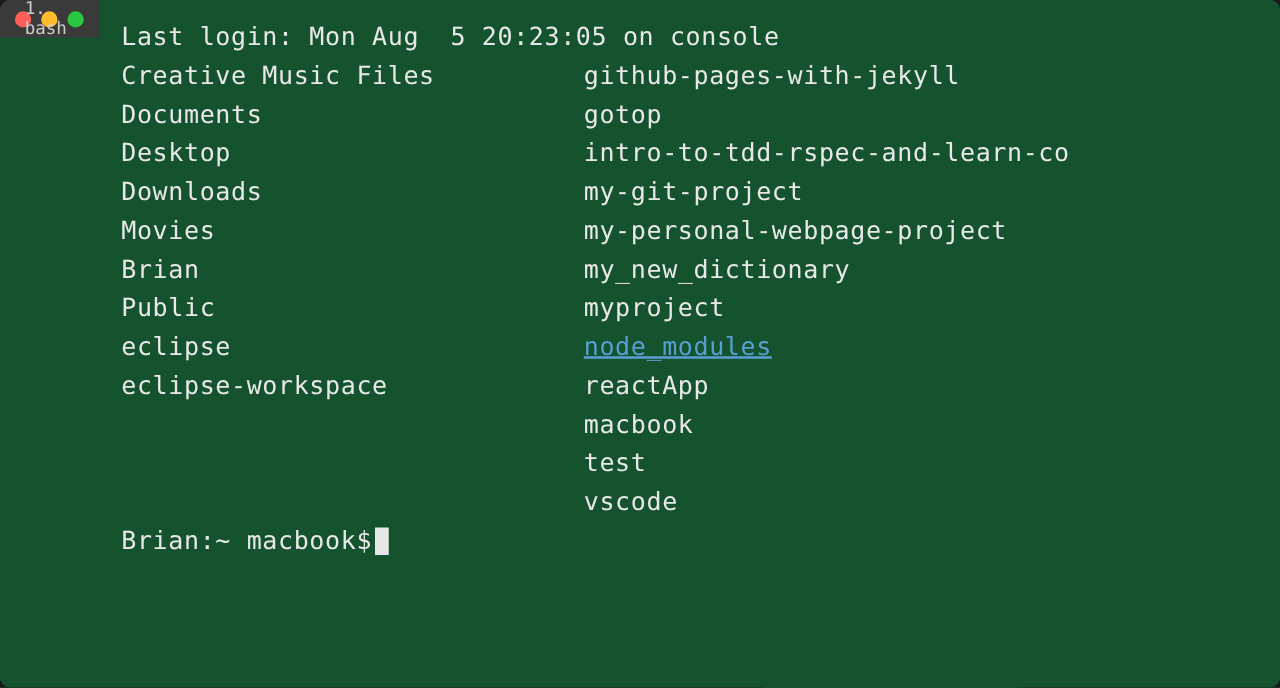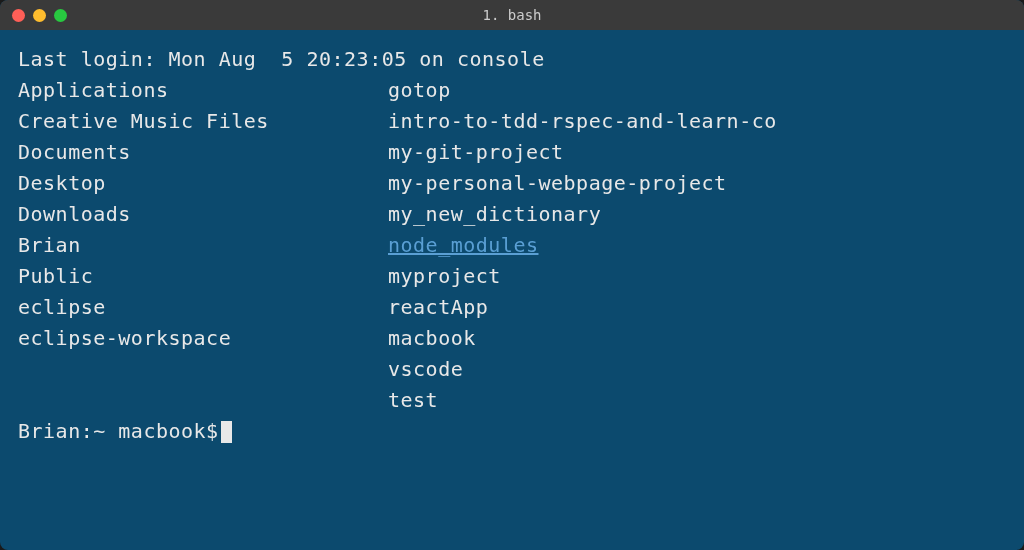--- a/index.html
+++ b/index.html
@@ -10,25 +10,24 @@
     body {
       background: #1a1a1a;
       width: 1024px;
       height: 550px;
       overflow: hidden;
       font-family: "Menlo", "Monaco", "Consolas", monospace;
     }
     .window {
       width: 100%;
       height: 100%;
-      background: #0c4a6e;
+      background: #14532d;
       border-radius: 8px;
       overflow: hidden;
       display: flex;
-      flex-direction: column;
     }
     .titlebar {
       background: #3a3a3a;
       height: 30px;
       display: flex;
       align-items: center;
       padding: 0 12px;
       position: relative;
     }
     .traffic-lights {
@@ -103,42 +102,43 @@
       <div class="traffic-light red"></div>
       <div class="traffic-light yellow"></div>
       <div class="traffic-light green"></div>
     </div>
     <div class="title">1. bash</div>
   </div>
   <div class="terminal-body">
     <div class="line">Last login: Mon Aug  5 20:23:05 on console</div>
     <div class="ls-output">
       <div class="ls-col col1">
-        <div class="ls-item">Applications</div>
         <div class="ls-item">Creative Music Files</div>
         <div class="ls-item">Documents</div>
         <div class="ls-item">Desktop</div>
         <div class="ls-item">Downloads</div>
+        <div class="ls-item">Movies</div>
         <div class="ls-item">Brian</div>
         <div class="ls-item">Public</div>
         <div class="ls-item">eclipse</div>
         <div class="ls-item">eclipse-workspace</div>
       </div>
       <div class="ls-col col2">
+        <div class="ls-item">github-pages-with-jekyll</div>
         <div class="ls-item">gotop</div>
         <div class="ls-item">intro-to-tdd-rspec-and-learn-co</div>
         <div class="ls-item">my-git-project</div>
         <div class="ls-item">my-personal-webpage-project</div>
         <div class="ls-item">my_new_dictionary</div>
+        <div class="ls-item">myproject</div>
         <div class="ls-item link-style">node_modules</div>
-        <div class="ls-item">myproject</div>
         <div class="ls-item">reactApp</div>
         <div class="ls-item">macbook</div>
+        <div class="ls-item">test</div>
         <div class="ls-item">vscode</div>
-        <div class="ls-item">test</div>
       </div>
     </div>
     <div class="prompt-line">
         <span>Brian:~ macbook$ </span>
         <span class="cursor"></span>
       </div>
   </div>
 </div>
 
 </body></html>

